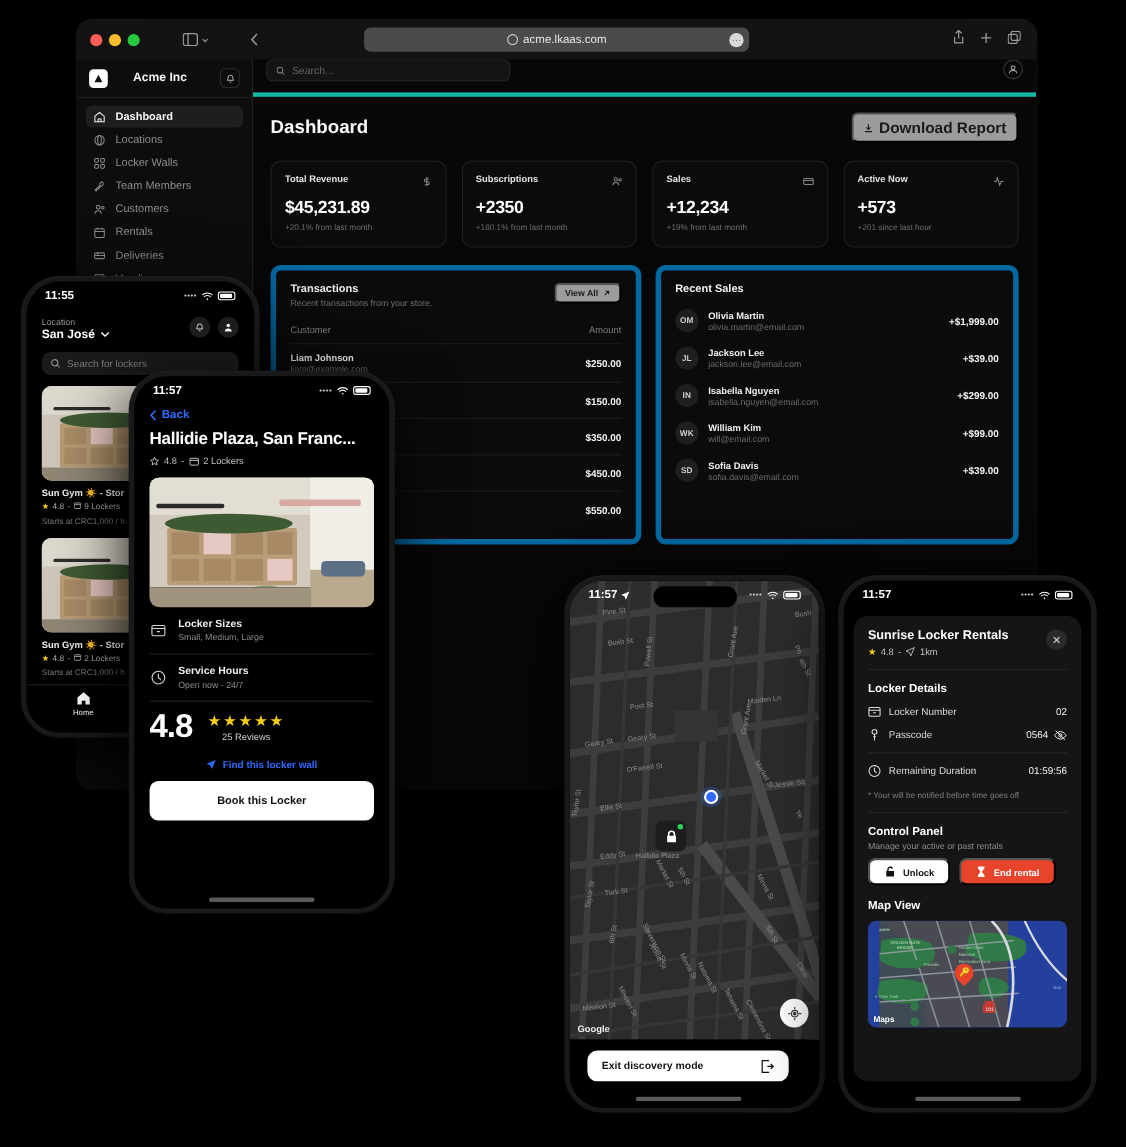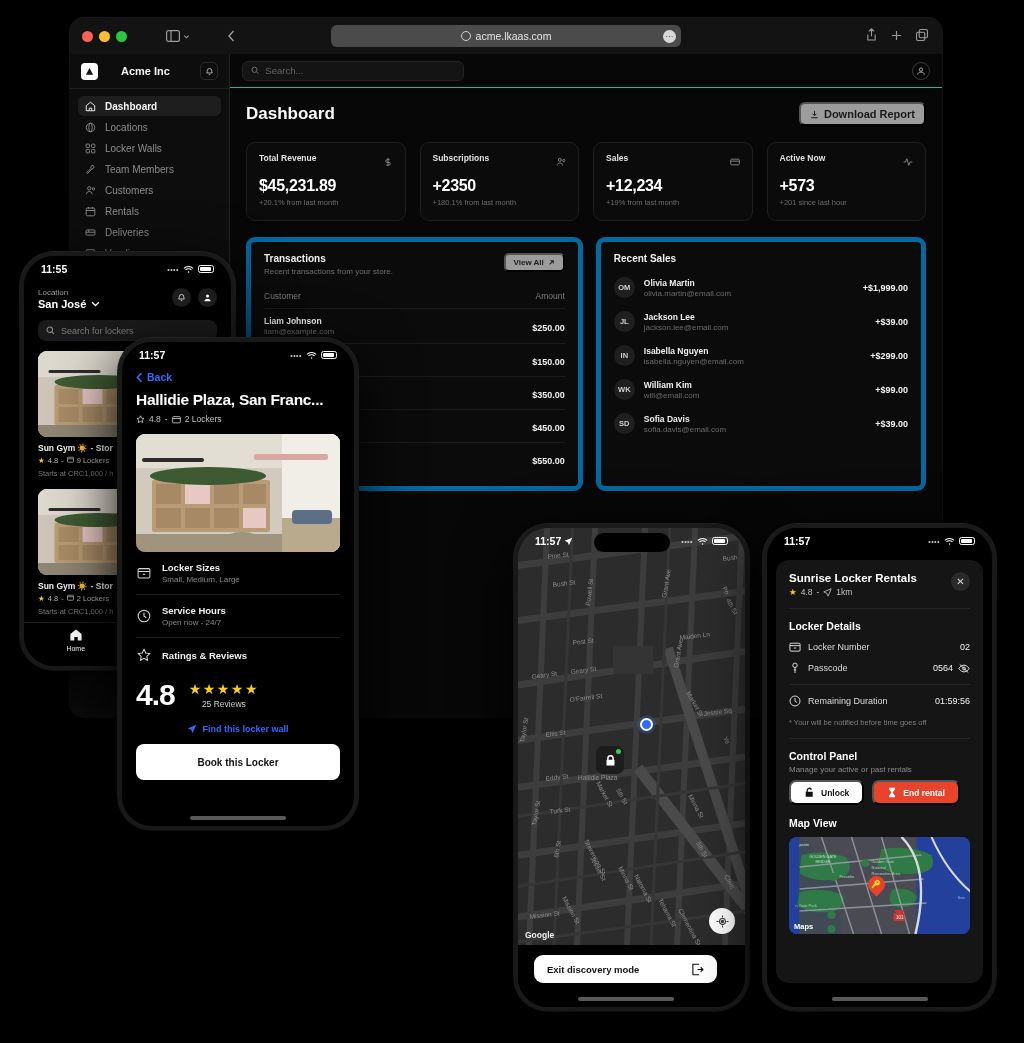--- a/index.html
+++ b/index.html
@@ -58,39 +58,39 @@
   .nav { padding:7px 8px; display:flex; flex-direction:column; gap:1px; }
   .nav-item {
     display:flex; align-items:center; gap:9px; height:20px;
     padding:0 7px; border-radius:6px; color:#8d8d8d; font-size:10px;
   }
   .nav-item.active { background:#1e1e1e; color:#f5f5f5; font-weight:600; }
   .nav-item svg { flex-shrink:0; }
 
   
   .app-main { flex:1; background:#070707; display:flex; flex-direction:column; min-width:0; }
-  .topbar { height:34px; border-bottom:1px solid #14b8a6; display:flex; align-items:center; padding:0 12px; gap:23px; }
+  .topbar { height:34px; border-bottom:4px solid #14b8a6; display:flex; padding:0 12px; gap:23px; }
   .search-wrap {
     width:222px; height:20px; background:#141414; border:1px solid #242424; border-radius:6px;
     display:flex; align-items:center; gap:6px; padding:0 8px;
   }
   .search-wrap input {
     background:transparent; border:0; outline:none; color:#d5d5d5; font-size:9.5px;
     font-family:inherit; width:100%;
   }
   .search-wrap input::placeholder { color:#646464; }
   .avatar-btn {
     margin-left:auto; width:18px; height:18px; border-radius:50%;
     border:1px solid #3a3a3a; display:flex; align-items:center; justify-content:center; color:#b5b5b5;
   }
   .content { padding:14px 16px; overflow:hidden; }
   .page-head { display:flex; align-items:center; justify-content:space-between; margin-bottom:16px; }
   .page-title { color:#fafafa; font-size:17px; font-weight:700; }
   .dl-btn {
-    background:#9c9c9c; color:#1a1a1a; font-size:11px; font-weight:600;
+    background:#9c9c9c; color:#1a1a1a; font-size:14px; font-weight:600;
     padding:4px 9px; border-radius:6px; display:flex; align-items:center; gap:5px;
   }
 
   .stats { display:grid; grid-template-columns:repeat(4,1fr); gap:14px; margin-bottom:16px; }
   .stat-card { background:#0b0b0b; border:1px solid #1f1f1f; border-radius:9px; padding:10px 12px 13px; }
   .stat-top { display:flex; align-items:flex-start; justify-content:space-between; margin-bottom:6px; }
   .stat-label { color:#e2e2e2; font-size:8.5px; font-weight:600; }
   .stat-icon { color:#8a8a8a; }
   .stat-value { color:#fff; font-size:16px; font-weight:700; letter-spacing:-.3px; margin-bottom:3px; }
   .stat-sub { color:#6e6e6e; font-size:7.5px; }
@@ -821,28 +821,20 @@
       <span class="p2-row-ico">
         <svg width="14" height="14" viewBox="0 0 15 15" fill="none" stroke="currentColor" stroke-width="1.1">
             <circle cx="7.5" cy="7.5" r="6.2"></circle>
             <path d="M7.5 3.8v4l2.5 1.6"></path>
           </svg>
       </span>
       <span>
         <span class="p2-row-t" style="display:block">Service Hours</span>
         <span class="p2-row-s" style="display:block">Open now - 24/7</span>
       </span>
-    </div>
-    <div class="p2-row" style="border-bottom:0">
-      <span class="p2-row-ico">
-        <svg width="14" height="14" viewBox="0 0 15 15" fill="none" stroke="currentColor" stroke-width="1.1">
-            <path d="M7.5 1.4l1.9 3.9 4.2.6-3.1 3 .8 4.2-3.8-2.1-3.8 2.1.8-4.2-3.1-3 4.2-.6z"></path>
-          </svg>
-      </span>
-      <span class="p2-row-t">Ratings &amp; Reviews</span>
     </div>
 
     <div class="p2-rating">
       <span class="p2-score">4.8</span>
       <span>
         <span class="p2-stars" style="display:block">★★★★★</span>
         <span class="p2-revs" style="display:block">25 Reviews</span>
       </span>
     </div>
 

